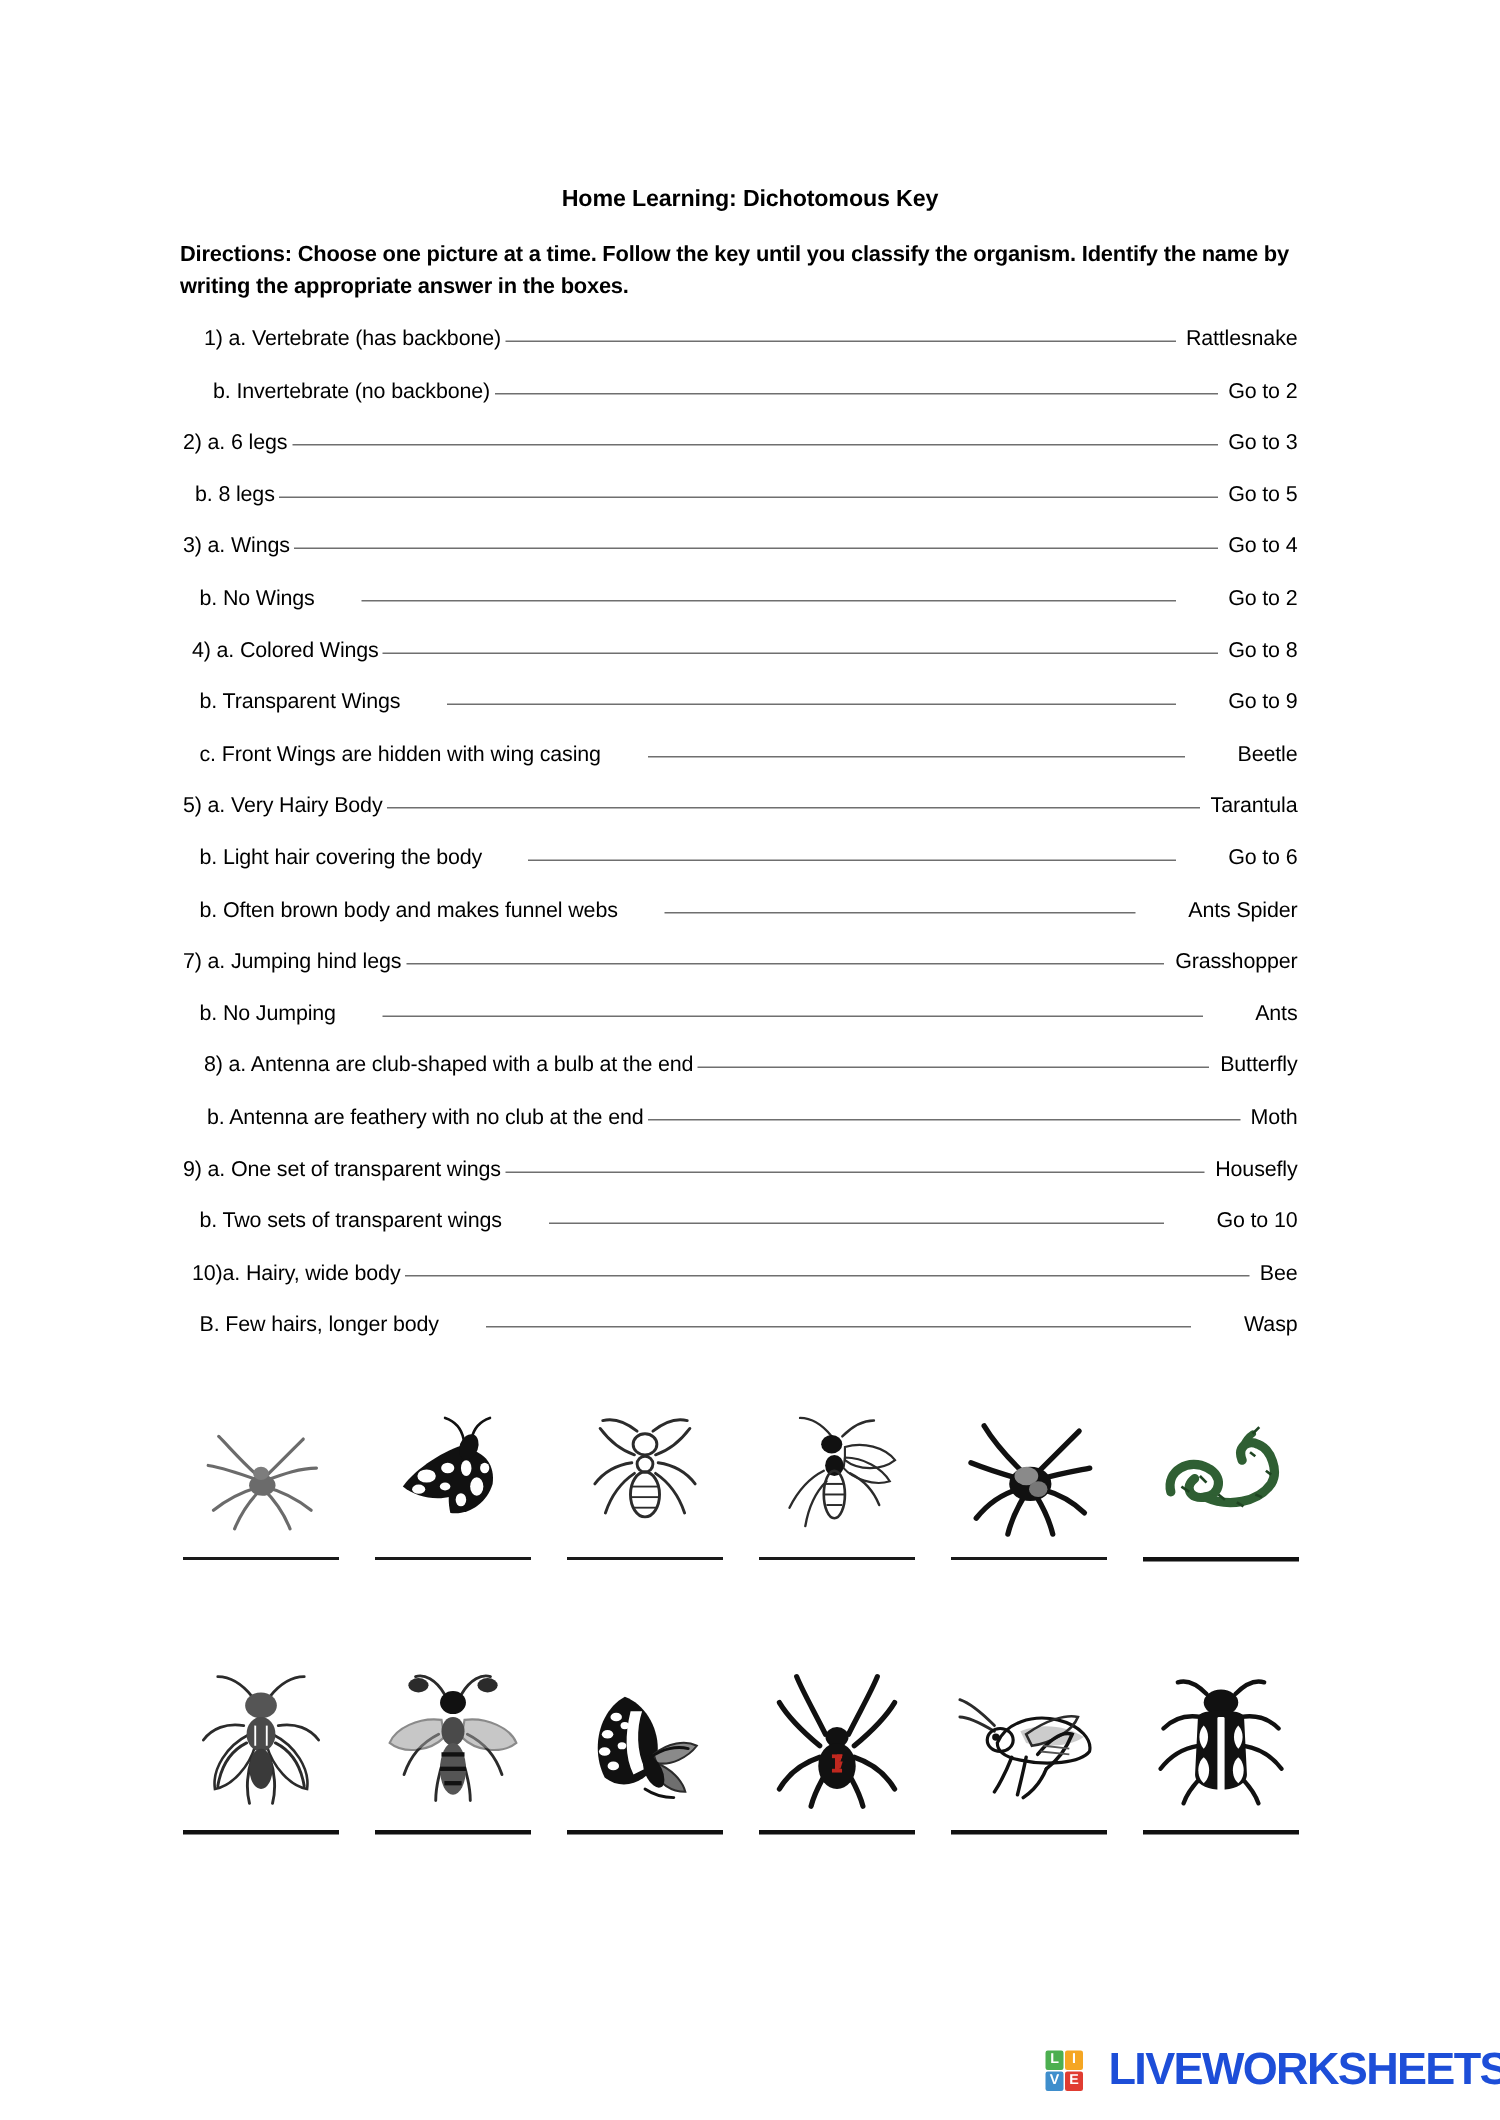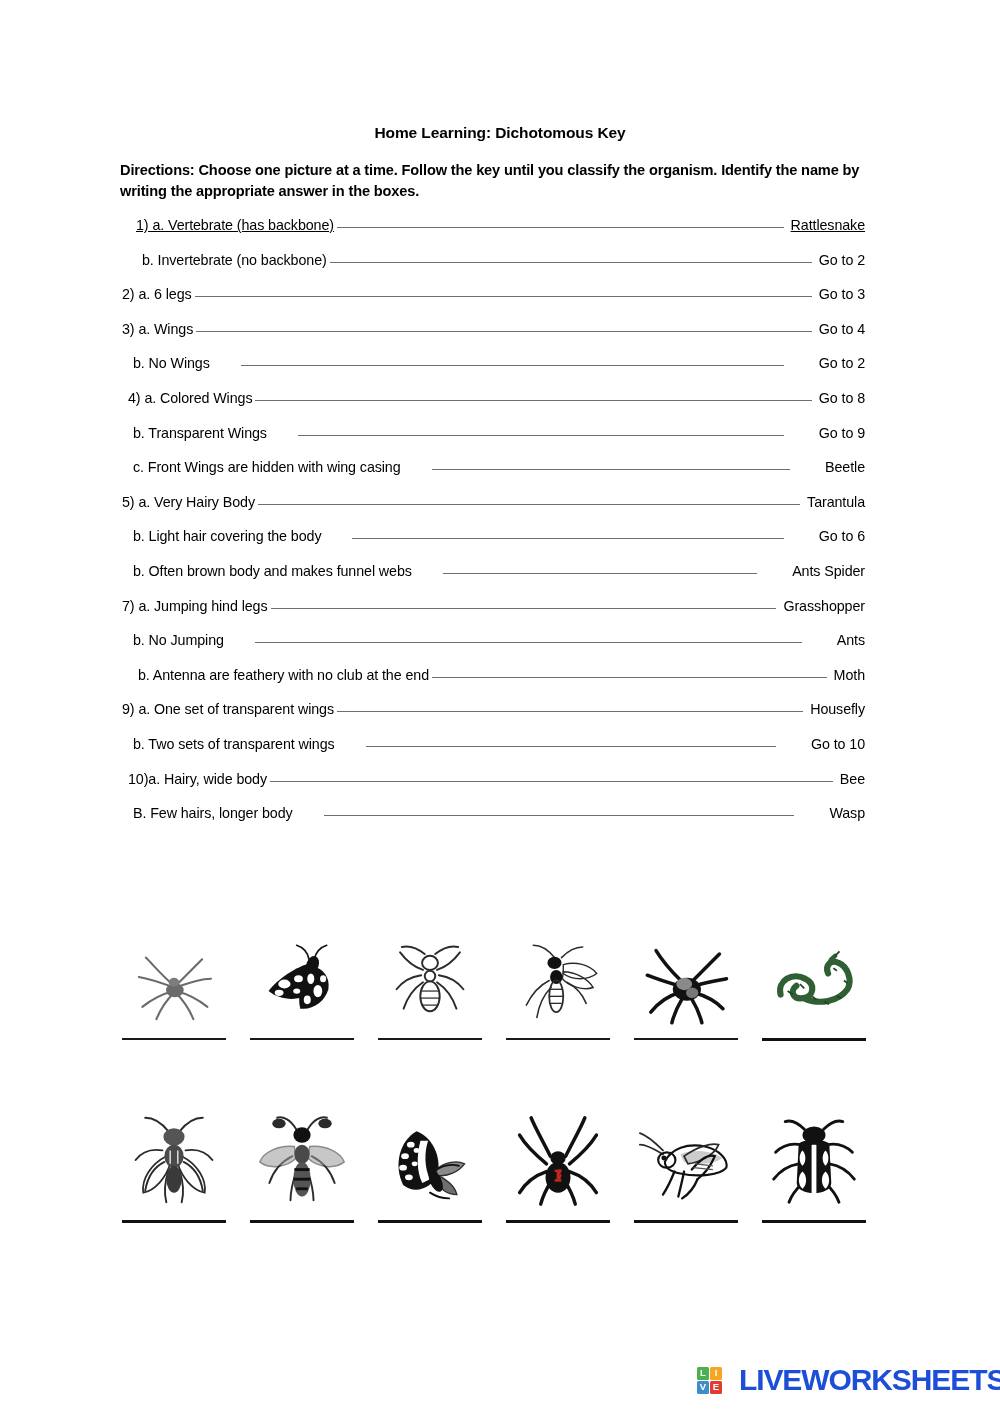--- a/index.html
+++ b/index.html
@@ -80,21 +80,21 @@
     bottom: 2px;
     border-bottom: 1.1px solid #6f6f6f;
   }
   .key-answer {
     flex: 0 0 auto;
     padding-left: 4px;
     text-align: right;
   }
 
   
-  .ind-0  { padding-left: 16px; text-decoration: underline; }
+  .ind-0  { padding-left: 16px; }
   .ind-1  { padding-left: 22px; }
   .ind-2  { padding-left: 8px; }
   .ind-3  { padding-left: 13px; gap: 28px; }
   .ind-4  { padding-left: 2px; }
   .ind-5  { padding-left: 18px; }
   .ind-6  { padding-left: 10px; }
 
   
   .pic-row {
     position: absolute;
@@ -181,20 +181,25 @@
       <div class="key-row ind-1">
         <span class="key-label">b. Invertebrate (no backbone)</span>
         <span class="key-dots"></span>
         <span class="key-answer">Go to 2</span>
       </div>
       <div class="key-row ind-4">
         <span class="key-label">2)  a. 6 legs</span>
         <span class="key-dots"></span>
         <span class="key-answer">Go to 3</span>
       </div>
+      <div class="key-row ind-6">
+        <span class="key-label">b. 8 legs</span>
+        <span class="key-dots"></span>
+        <span class="key-answer">Go to 5</span>
+      </div>
       <div class="key-row ind-4">
         <span class="key-label">3)  a. Wings</span>
         <span class="key-dots"></span>
         <span class="key-answer">Go to 4</span>
       </div>
       <div class="key-row ind-3">
         <span class="key-label">b. No Wings</span>
         <span class="key-dots"></span>
         <span class="key-answer">Go to 2</span>
       </div>
@@ -230,20 +235,25 @@
       </div>
       <div class="key-row ind-4">
         <span class="key-label">7) a. Jumping hind legs</span>
         <span class="key-dots"></span>
         <span class="key-answer">Grasshopper</span>
       </div>
       <div class="key-row ind-3">
         <span class="key-label">b. No Jumping</span>
         <span class="key-dots"></span>
         <span class="key-answer">Ants</span>
+      </div>
+      <div class="key-row ind-0">
+        <span class="key-label">8)  a. Antenna are club-shaped with a bulb at the end</span>
+        <span class="key-dots"></span>
+        <span class="key-answer">Butterfly</span>
       </div>
       <div class="key-row ind-5">
         <span class="key-label">b. Antenna are feathery with no club at the end</span>
         <span class="key-dots"></span>
         <span class="key-answer">Moth</span>
       </div>
       <div class="key-row ind-4">
         <span class="key-label">9)  a. One set of transparent wings</span>
         <span class="key-dots"></span>
         <span class="key-answer">Housefly</span>

